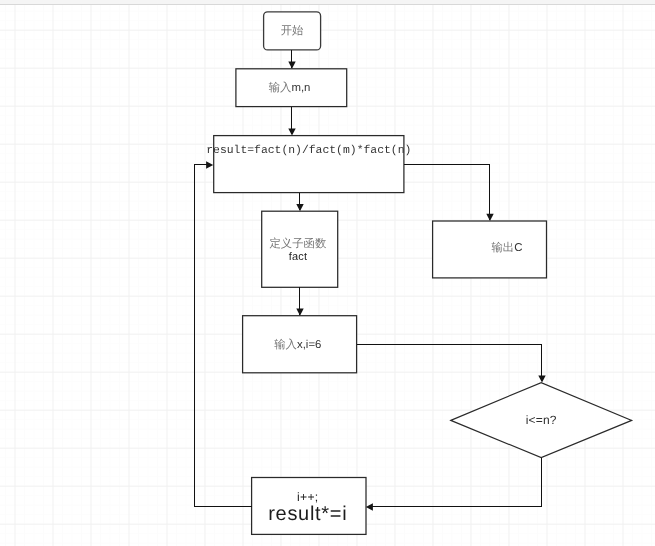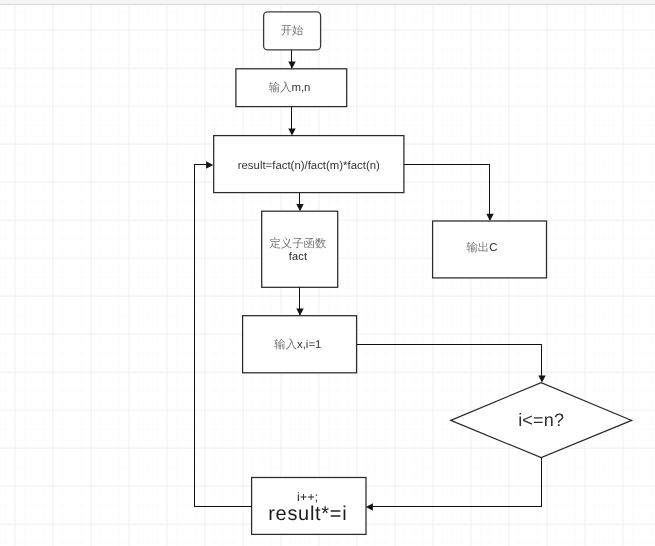--- a/index.html
+++ b/index.html
@@ -54,21 +54,21 @@
     justify-content: center;
     text-align: center;
     color: #343434;
     font-size: 11.4px;
     line-height: 14.5px;
     white-space: pre-line;
     pointer-events: none;
     transform: translateZ(0);
   }
   .cjk { color:#767676; }
-  .lbl-cond  { color:#2e2e2e; font-size:18px; letter-spacing:0.2px; }
+  .lbl-cond  { color:#2e2e2e; font-size:12.0px; letter-spacing:0.2px; }
   .lbl-incr  { color:#1c1c1c; }
   .lbl-incr .ln1 { font-size:12.2px; line-height:15.5px; letter-spacing:0.25px; }
   .lbl-incr .ln2 { font-size:20px; line-height:17.4px; letter-spacing:0.7px; }
   .lbl-result{ color:#333333; }
   .lbl-subfunc .sub1 { line-height:14px;text-align:center; }
   .lbl-subfunc .sub2 { color:#262626; font-size:11px; line-height:13.5px; letter-spacing:0.2px; }
 </style>
 </head>
 <body>
 
@@ -106,25 +106,25 @@
       <polygon points="300.0,315.7 296.3,308.6 303.7,308.6"></polygon>
       <polygon points="490.0,220.9 486.3,213.8 493.7,213.8"></polygon>
       <polygon points="542.0,382.5 538.3,375.4 545.7,375.4"></polygon>
       <polygon points="365.8,507.0 372.9,503.3 372.9,510.7"></polygon>
       <polygon points="213.2,165.0 206.1,161.3 206.1,168.7"></polygon>
     </g>
   </svg>
 
   <div class="nodelabel" style="left:263.6px;top:12.0px;width:57px;height:38px;"><span class="cjk">开始</span></div>
   <div class="nodelabel" style="left:234.2px;top:69.4px;width:110.8px;height:37.8px;"><span class="cjk">输入</span><span>m,n</span></div>
-  <div class="nodelabel lbl-result" style="left:213.7px;top:138px;width:190.2px;height:57px;">result=fact(n)/fact(m)*fact(n)</div>
+  <div class="nodelabel lbl-result" style="left:213.7px;top:123px;width:190.2px;height:57px;font-family:Liberation Mono, monospace;">result=fact(n)/fact(m)*fact(n)</div>
   <div class="nodelabel lbl-subfunc" style="left:259.9px;top:212.8px;width:76px;height:76.1px;flex-direction:column;">
     <span class="sub1"><span class="cjk">定义子函数</span></span>
     <span class="sub2">fact</span>
   </div>
-  <div class="nodelabel" style="left:425px;top:219.4px;width:113.9px;height:56.9px;"><span class="cjk">输出</span><span>C</span></div>
-  <div class="nodelabel" style="left:240.8px;top:316.5px;width:114px;height:57.1px;"><span class="cjk">输入</span><span>x,i=1</span></div>
+  <div class="nodelabel" style="left:450px;top:219.4px;width:113.9px;height:56.9px;"><span class="cjk">输出</span><span>C</span></div>
+  <div class="nodelabel" style="left:240.8px;top:316.5px;width:114px;height:57.1px;"><span class="cjk">输入</span><span>x,i=6</span></div>
   <div class="nodelabel lbl-cond" style="left:491.2px;top:400.1px;width:100px;height:40px;">i&lt;=n?</div>
   <div class="nodelabel lbl-incr" style="left:250.6px;top:478.2px;width:114.4px;height:56.9px;flex-direction:column;">
     <span class="ln1">i++;</span>
     <span class="ln2">result*=i</span>
   </div>
 </div>
 
 </body></html>

